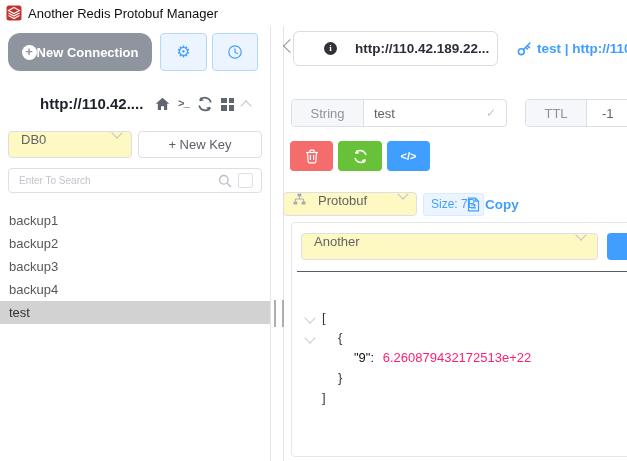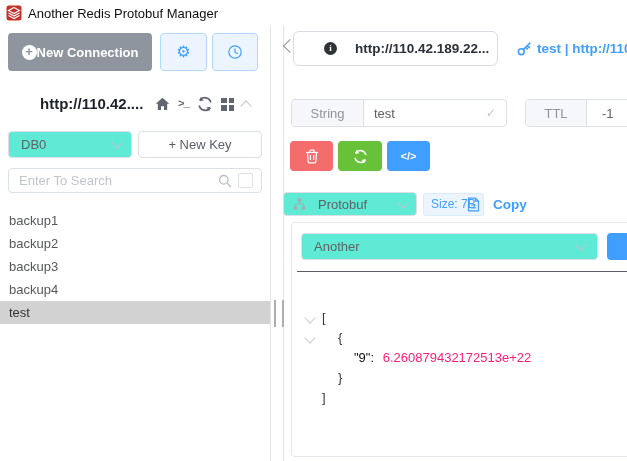--- a/index.html
+++ b/index.html
@@ -5,48 +5,48 @@
   html,body{margin:0;padding:0;background:#fff;}
   #app{position:relative;width:627px;height:461px;overflow:hidden;background:#fff;
        font-family:"Liberation Sans","DejaVu Sans",sans-serif;font-size:13px;color:#303133;}
   .abs{position:absolute;}
 
   
   .titlebar{left:0;top:0;width:627px;height:26px;display:flex;align-items:center;padding-left:6px;box-sizing:border-box;}
   .title-text{margin-left:6px;color:#101010;font-size:13px;}
 
   
-  .new-conn{left:8px;top:33px;width:144px;height:38px;background:#8f959e;border:none;border-radius:4px;
+  .new-conn{left:8px;top:33px;width:144px;height:38px;background:#8f959e;border:none;border-radius:12px;
             display:flex;align-items:center;justify-content:center;color:#fff;font-weight:700;font-size:13px;cursor:pointer;}
   .plus-circle{width:15px;height:15px;border-radius:50%;background:#fff;position:relative;display:inline-block;}
   .plus-circle::before{content:"+";position:absolute;left:0;top:0;width:15px;height:15px;line-height:14px;text-align:center;
             color:#8f959e;font-weight:700;font-size:13px;}
   .icon-btn{top:33px;height:38px;background:#ecf5ff;border:1px solid #b3d8ff;border-radius:4px;box-sizing:border-box;
             display:flex;align-items:center;justify-content:center;cursor:pointer;}
   .icon-btn.settings{left:160px;width:47px;color:#409eff;font-size:16px;line-height:1;}
   .icon-btn.history{left:212px;width:46px;}
 
   
   .conn-name{left:8px;top:95px;font-size:15px;font-weight:700;color:#1d2129;margin-left:32px;}
   .conn-icons{left:155px;top:96px;height:16px;display:flex;align-items:center;gap:8px;}
   .term-icon{font-family:"Liberation Mono",monospace;font-weight:700;font-size:11px;color:#5f6670;letter-spacing:-1px;}
   .grid-icon{display:grid;grid-template-columns:5.5px 5.5px;grid-template-rows:5.5px 5.5px;gap:2px;}
   .grid-icon span{background:#5f6670;display:block;}
   .chev{display:inline-block;width:7px;height:7px;border-right:1.5px solid #c0c4cc;border-bottom:1.5px solid #c0c4cc;transform:rotate(45deg);}
   .chev.up{transform:rotate(-135deg);margin-top:4px;}
 
   
-  .select-box{border:1px solid #dcdfe6;border-radius:4px;box-sizing:border-box;background:#5eead4;display:flex;align-items:center;cursor:pointer;color:#606266;}
+  .select-box{border:1px solid #dcdfe6;border-radius:4px;box-sizing:border-box;background:#fef9c3;display:flex;align-items:flex-start;cursor:pointer;color:#606266;}
   .db-select{left:8px;top:131px;width:124px;height:27px;padding:0 10px 0 12px;}
   .db-select .chev{margin-left:auto;margin-top:-3px;}
   .new-key{left:138px;top:131px;width:124px;height:27px;border:1px solid #dcdfe6;background:#fff;border-radius:4px;
            color:#5a5e66;font-size:13px;cursor:pointer;}
   .search-box{left:8px;top:168px;width:254px;height:25px;border:1px solid #dcdfe6;border-radius:4px;box-sizing:border-box;
               display:flex;align-items:center;background:#fff;}
-  .search-box input{flex:1;border:none;outline:none;font-size:13px;padding:0 4px 0 10px;color:#606266;min-width:0;background:transparent;
+  .search-box input{flex:1;border:none;outline:none;font-size:10px;padding:0 4px 0 10px;color:#606266;min-width:0;background:transparent;
               font-family:inherit;}
   .search-box input::placeholder{color:#c0c4cc;}
   .checkbox{width:13px;height:13px;border:1px solid #dcdfe6;border-radius:2px;margin:0 8px 0 6px;background:#fff;flex:none;}
 
   
   .key-list{left:0;top:209px;width:270px;margin:0;padding:0;list-style:none;}
   .key-list li{height:23px;line-height:23px;padding-left:9px;color:#55585c;cursor:pointer;}
   .key-list li.selected{background:#d2d2d2;color:#333;}
 
   
@@ -81,21 +81,21 @@
   .act-btn{top:141px;height:30px;border:none;border-radius:4px;display:flex;align-items:center;justify-content:center;cursor:pointer;}
   .btn-delete{left:290px;width:43px;background:#f56c6c;}
   .btn-refresh{left:338px;width:44px;background:#67c23a;}
   .btn-code{left:387px;width:43px;background:#409eff;color:#fff;font-weight:700;font-size:11px;letter-spacing:0;}
 
   
   .proto-select{left:283px;top:192px;width:134px;height:24px;padding:0 9px;gap:12px;}
   .proto-select .chev{margin-left:auto;margin-top:-3px;}
   .size-badge{left:423px;top:193px;height:21px;line-height:21px;padding:0 7px;background:#ecf5ff;border:1px solid #d9ecff;
               border-radius:3px;color:#409eff;font-size:12px;}
-  .copy-link{left:467px;top:192px;height:24px;display:flex;align-items:center;gap:13px;cursor:pointer;}
+  .copy-link{left:467px;top:192px;height:24px;display:flex;align-items:center;gap:5px;cursor:pointer;}
   .copy-link .label{color:#409eff;font-size:13.5px;font-weight:600;}
 
   
   .content-panel{left:291px;top:222px;width:352px;height:235px;border:1px solid #e4e7ed;border-radius:4px;box-sizing:border-box;background:#fff;}
   .raw-select{left:301px;top:233px;width:297px;height:27px;padding:0 12px;}
   .raw-select .chev{margin-left:auto;margin-top:-3px;}
   .blue-btn{left:607px;top:233px;width:45px;height:27px;background:#409eff;border:none;border-radius:4px;cursor:pointer;}
   .dark-line{left:297px;top:271px;width:330px;height:1px;background:#585d63;}
 
   

